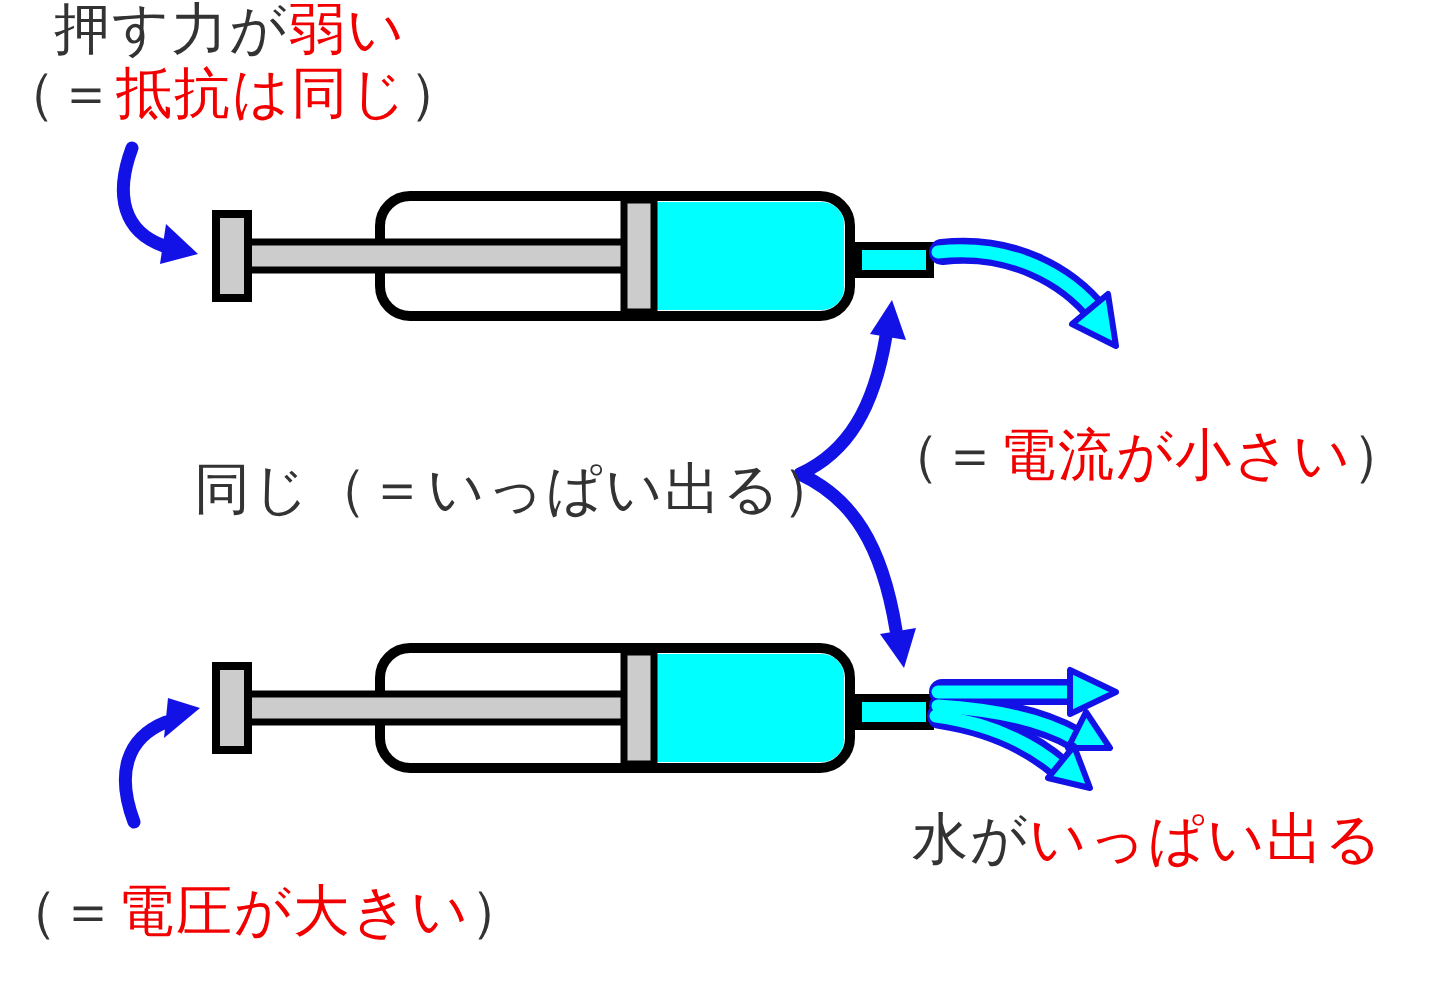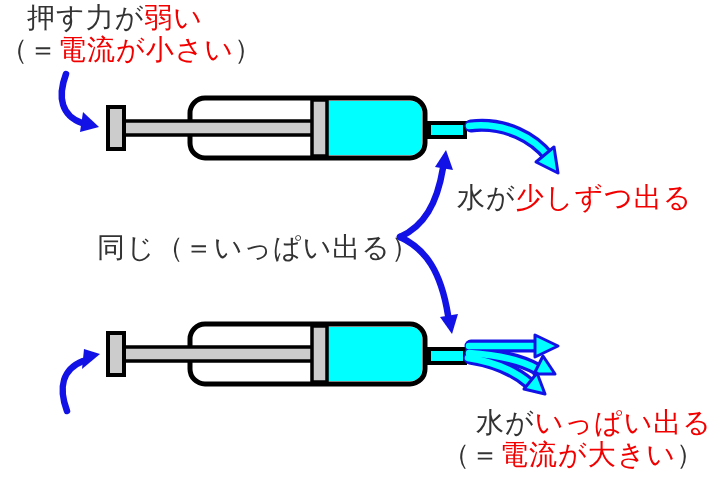--- a/index.html
+++ b/index.html
@@ -15,21 +15,21 @@
   body{background:var(--bg);font-family:"Liberation Sans","DejaVu Sans",sans-serif;}
   #stage{position:relative;width:716px;height:492px;background:var(--bg);overflow:hidden;}
   #diagram{position:absolute;left:0;top:0;}
   .jp{
     position:absolute;
     font-size:28px;
     letter-spacing:1px;
     line-height:31px;
     white-space:nowrap;
     color:var(--text-dark);
-    font-family:Liberation Serif, serif;
+    font-family:Liberation Mono, monospace;
   }
   .jp .red{color:var(--text-red);}
   
   .barrel-fill{fill:#ffffff;}
   .barrel-stroke{fill:none;stroke:var(--outline);stroke-width:5;}
   .water-fill{fill:var(--water);}
   .metal{fill:var(--metal);stroke:var(--outline);stroke-width:3.5;}
   .handle{fill:var(--metal);stroke:var(--outline);stroke-width:4;}
   .nozzle{fill:var(--water);stroke:var(--outline);stroke-width:4;}
   .blue-line{fill:none;stroke:var(--arrow-blue);stroke-width:6.5;stroke-linecap:round;}
@@ -89,23 +89,23 @@
       <path class="flow-inner" d="M469,346 L536,346"></path>
       <path class="flow-inner" d="M469,353 C500,355 523,361 537,369"></path>
       <path class="flow-inner" d="M468,358 C496,362 516,372 530,384"></path>
       <polygon class="flow-head" points="558,346 535,335 535,357"></polygon>
       <polygon class="flow-head" points="555,374 534,374 543,356"></polygon>
       <polygon class="flow-head" points="545,394 524,389 537,373"></polygon>
     </g>
   </svg>
 
   <div class="jp" style="left:27px;top:2px"><span>押す力が</span><span class="red">弱い</span></div>
-  <div class="jp" style="left:0px;top:34px"><span>（＝</span><span class="red">電流が小さい</span><span>）</span></div>
+  <div class="jp" style="left:0px;top:34px"><span>（＝</span><span class="red">抵抗は同じ</span><span>）</span></div>
 
   <div class="jp" style="left:97px;top:232px"><span>同じ（＝いっぱい出る）</span></div>
 
-  <div class="jp" style="left:457px;top:182px"><span>水が</span><span class="red">少しずつ出る</span></div>
+  <div class="jp" style="left:442px;top:215px"><span>（＝</span><span class="red">電流が小さい</span><span>）</span></div>
 
+  <div class="jp" style="left:1px;top:443px"><span>（＝</span><span class="red">電圧が大きい</span><span>）</span></div>
 
-  <div class="jp" style="left:476px;top:407px"><span>水が</span><span class="red">いっぱい出る</span></div>
-  <div class="jp" style="left:442px;top:439px"><span>（＝</span><span class="red">電流が大きい</span><span>）</span></div>
+  <div class="jp" style="left:456px;top:407px"><span>水が</span><span class="red">いっぱい出る</span></div>
 
 </div>
 
 </body></html>

